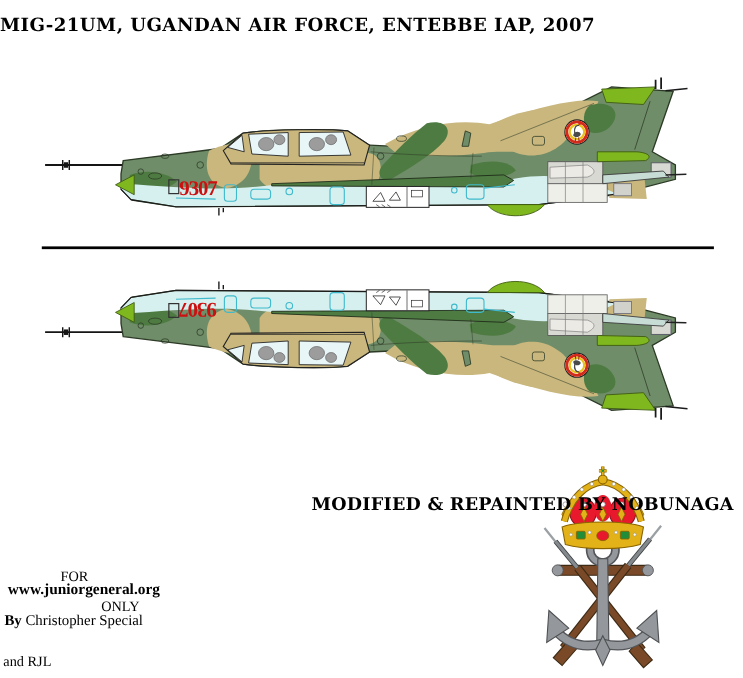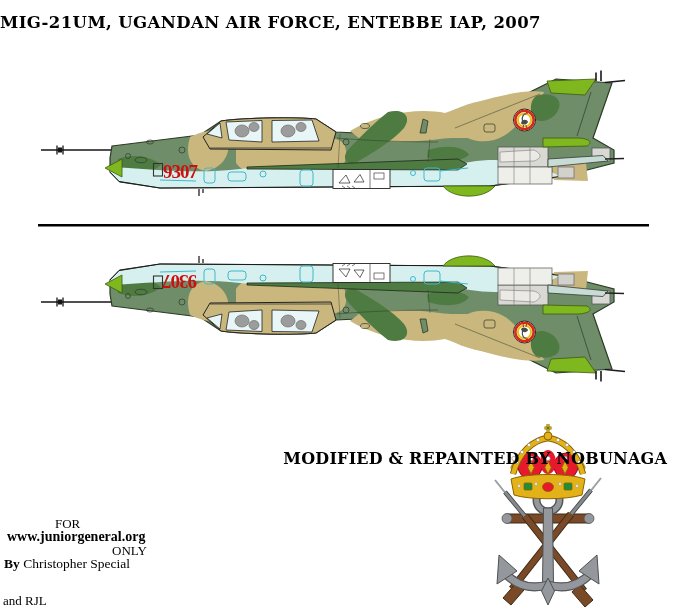--- a/index.html
+++ b/index.html
@@ -7,21 +7,21 @@
         font-family:"Liberation Serif", serif;color:#000;}
   .title{position:absolute;top:13px;left:0;width:644px;
          font-family:"DejaVu Serif", serif;font-weight:bold;font-size:16.5px;
          letter-spacing:.4px;white-space:nowrap;}
   .mod-credit{position:absolute;top:403px;right:8px;
          font-family:"DejaVu Serif", serif;font-weight:bold;font-size:16px;
          letter-spacing:.2px;white-space:nowrap;margin-top:46px;}
   .ft{position:absolute;font-size:13px;white-space:nowrap;}
   .ft-for{left:18px;top:516px;margin-left:37px;}
   .ft-site{left:7px;top:529px;font-weight:bold;font-size:14px;}
-  .ft-only{left:92px;top:543px;margin-left:20px;}
+  .ft-only{left:92px;top:543px;}
   .ft-by{left:4px;top:556px;font-size:13.5px;}
   .ft-by b{font-weight:bold;text-align:right;}
   .ft-th1{left:3px;top:578px;}
   .ft-th2{left:3px;top:593px;}
   svg.canvas{position:absolute;left:0;top:0;}
   
   .f-green{fill:var(--camo-green,#6f8d68);}
   .f-dark{fill:var(--camo-dark,#4e7b42);}
   .f-tan{fill:var(--camo-tan,#c9b77e);}
   .f-belly{fill:var(--belly-blue,#d5f0ef);}

